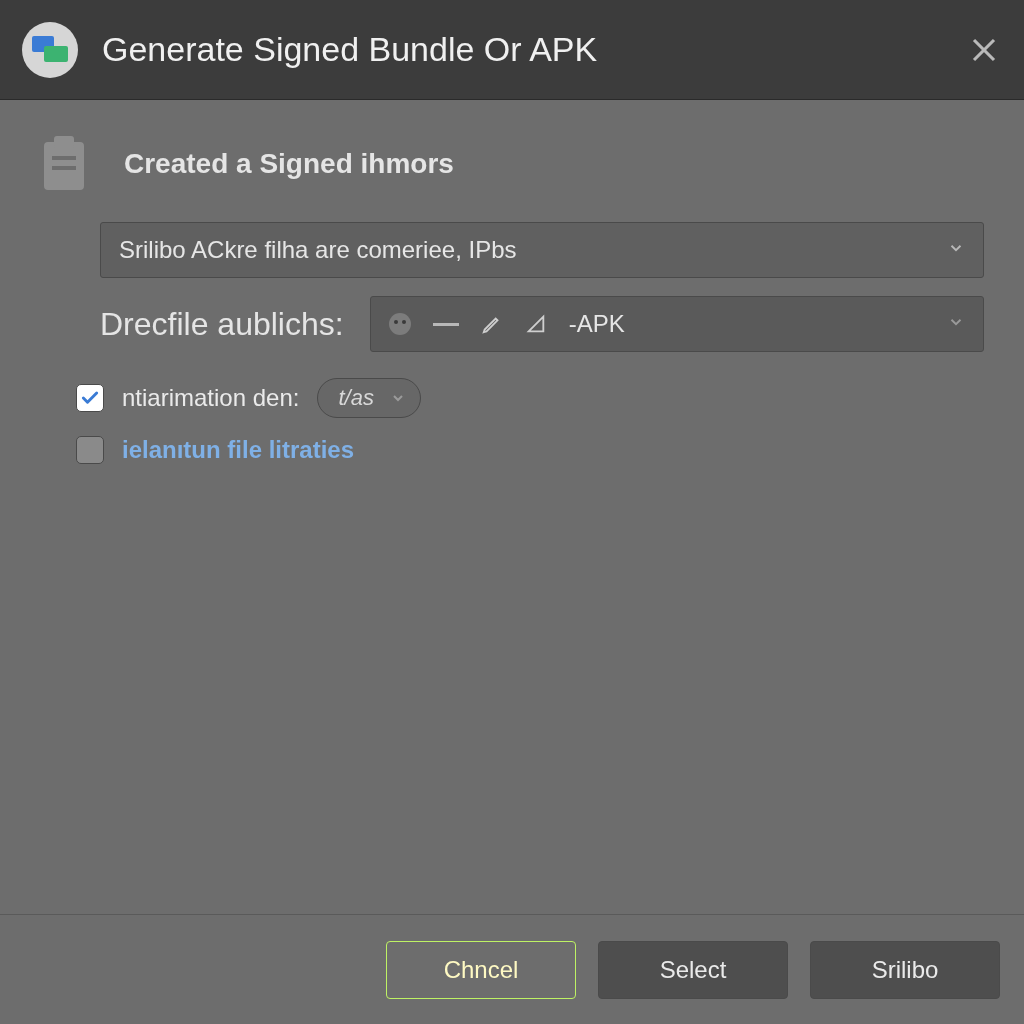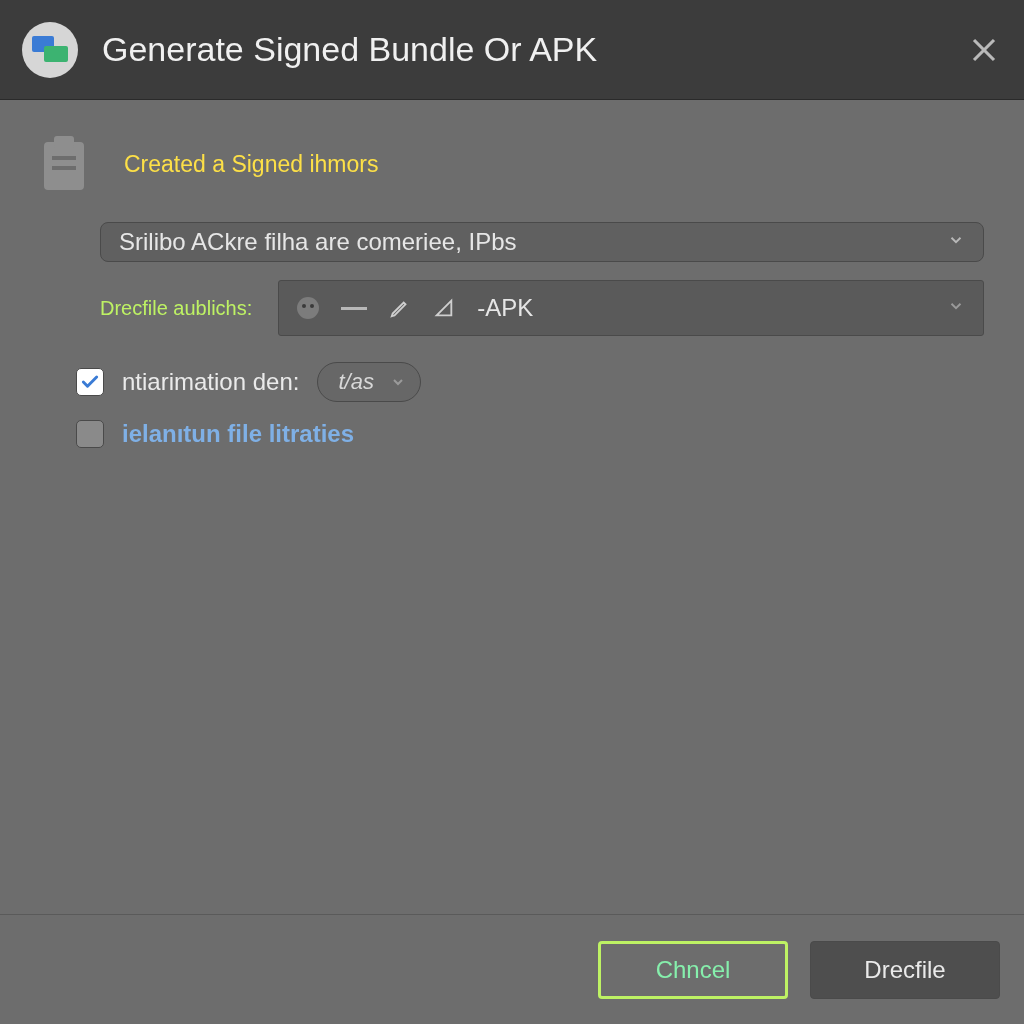--- a/index.html
+++ b/index.html
@@ -86,38 +86,38 @@
     width: 48px;
     height: 56px;
     margin-right: 36px;
     flex-shrink: 0;
   }
   .clipboard-icon svg {
     width: 100%;
     height: 100%;
   }
   .section-title {
-    color: #fde047;
-    font-size: 23px;
-    font-weight: 400;
+    color: #e5e5e5;
+    font-size: 28px;
+    font-weight: 700;
   }
 
   .form-row {
     margin-left: 60px;
     margin-bottom: 18px;
     display: flex;
     align-items: center;
   }
 
   .combo {
     flex: 1;
-    height: 40px;
+    height: 56px;
     background: #606060;
     border: 1px solid #4a4a4a;
-    border-radius: 8px;
+    border-radius: 3px;
     display: flex;
     align-items: center;
     padding: 0 18px;
     cursor: pointer;
     position: relative;
   }
   .combo-text {
     color: #e6e6e6;
     font-size: 24px;
     flex: 1;
@@ -126,22 +126,22 @@
   }
   .combo-caret {
     color: #b8b8b8;
   }
   .combo-caret svg {
     width: 18px;
     height: 18px;
   }
 
   .row-label {
-    color: #bef264;
-    font-size: 20px;
+    color: #e5e5e5;
+    font-size: 32px;
     margin-right: 26px;
     white-space: nowrap;
   }
 
   .combo2 {
     flex: 1;
     height: 56px;
     background: #5a5a5a;
     border: 1px solid #4a4a4a;
     border-radius: 3px;
@@ -277,22 +277,22 @@
     border: 1px solid #4a4a4a;
     display: flex;
     align-items: center;
     justify-content: center;
     font-size: 24px;
     cursor: pointer;
     padding: 0 28px;
   }
   .btn.secondary {
     background: transparent;
-    color: #86efac;
-    border: 3px solid #bef264;
+    color: #fef9c3;
+    border: 1px solid #bef264;
   }
   .btn.primary {
     background: #4e4e4e;
     color: #eaeaea;
   }
 </style>
 </head>
 <body>
 
 <div class="titlebar">
@@ -372,14 +372,15 @@
 
   <div class="check-row" style="margin-top:18px;">
     <div class="checkbox unchecked"></div>
     <div class="check-label link">ielanıtun file litraties</div>
   </div>
 
 </div>
 
 <div class="footer">
   <div class="btn secondary">Chncel</div>
-  <div class="btn primary">Drecfile</div>
+  <div class="btn primary">Select</div>
+  <div class="btn primary">Srilibo</div>
 </div>
 
 </body></html>

